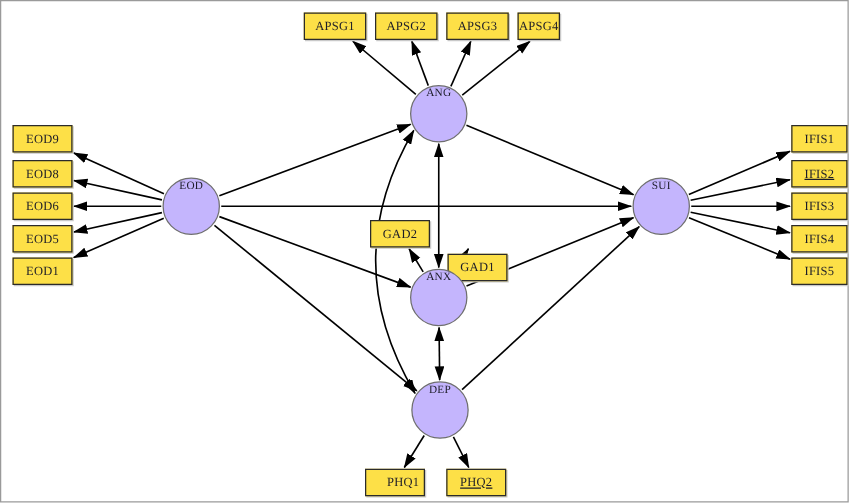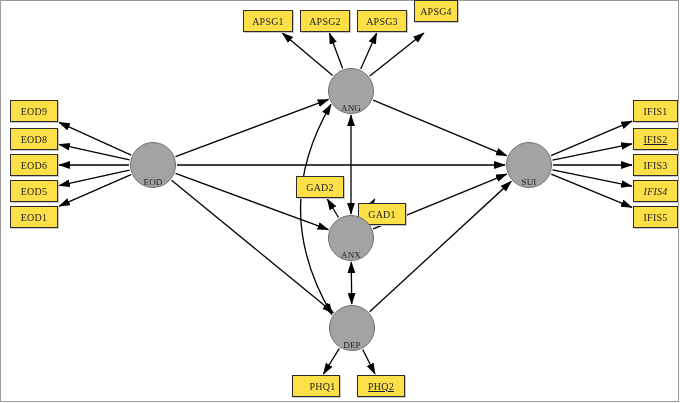--- a/index.html
+++ b/index.html
@@ -43,23 +43,23 @@
     font-size: 10px;
     color: #1c1c28;
     letter-spacing: 0.2px;
     box-shadow: 1px 1px 0 #c9c9c9;
   }
   .node-circle {
     position: absolute;
     box-sizing: border-box;
     border: 1px solid #6f6f6f;
     border-radius: 50%;
-    background: #a3a3a3;
+    background: #c4b5fd;
     display: flex;
-    align-items: flex-end;
+    align-items: flex-start;
     justify-content: center;
     font-size: 9px;
     color: #1c1c28;
     letter-spacing: 0.2px;
   }
 </style>
 </head>
 <body>
 
 <div id="diagram-root">
@@ -125,21 +125,21 @@
       </div>
       <div class="node-box" style="left: 243px; top: 10px; width: 50px; height: 22px;">
         <span>APSG1</span>
       </div>
       <div class="node-box" style="left: 300px; top: 10px; width: 50px; height: 22px;">
         <span>APSG2</span>
       </div>
       <div class="node-box" style="left: 357px; top: 10px; width: 50px; height: 22px;">
         <span>APSG3</span>
       </div>
-      <div class="node-box" style="left: 414px; top: 0; width: 44px; height: 22px;">
+      <div class="node-box" style="left: 414px; top: 10px; width: 34px; height: 22px;">
         <span>APSG4</span>
       </div>
       <div class="node-box" style="left: 296px; top: 176px; width: 48px; height: 22px;">
         <span>GAD2</span>
       </div>
       <div class="node-box" style="left: 358px; top: 176px; width: 48px; height: 22px; margin-top: 27px;">
         <span>GAD1</span>
       </div>
       <div class="node-box" style="left: 292px; top: 375px; width: 48px; height: 22px; padding-left: 13px;">
         <span>PHQ1</span>
@@ -149,21 +149,21 @@
       </div>
       <div class="node-box" style="left: 633px; top: 100px; width: 45px; height: 22px;">
         <span>IFIS1</span>
       </div>
       <div class="node-box" style="left: 633px; top: 128px; width: 45px; height: 22px; text-decoration: underline;">
         <span>IFIS2</span>
       </div>
       <div class="node-box" style="left: 633px; top: 154px; width: 45px; height: 22px;">
         <span>IFIS3</span>
       </div>
-      <div class="node-box" style="left: 633px; top: 180px; width: 45px; height: 22px; font-style: italic;">
+      <div class="node-box" style="left: 633px; top: 180px; width: 45px; height: 22px;">
         <span>IFIS4</span>
       </div>
       <div class="node-box" style="left: 633px; top: 206px; width: 45px; height: 22px;">
         <span>IFIS5</span>
       </div>
       <div class="node-circle" style="left: 130px; top: 142px; width: 46px; height: 46px;">
         <span>EOD</span>
       </div>
       <div class="node-circle" style="left: 328px; top: 68px; width: 46px; height: 46px;">
         <span>ANG</span>

